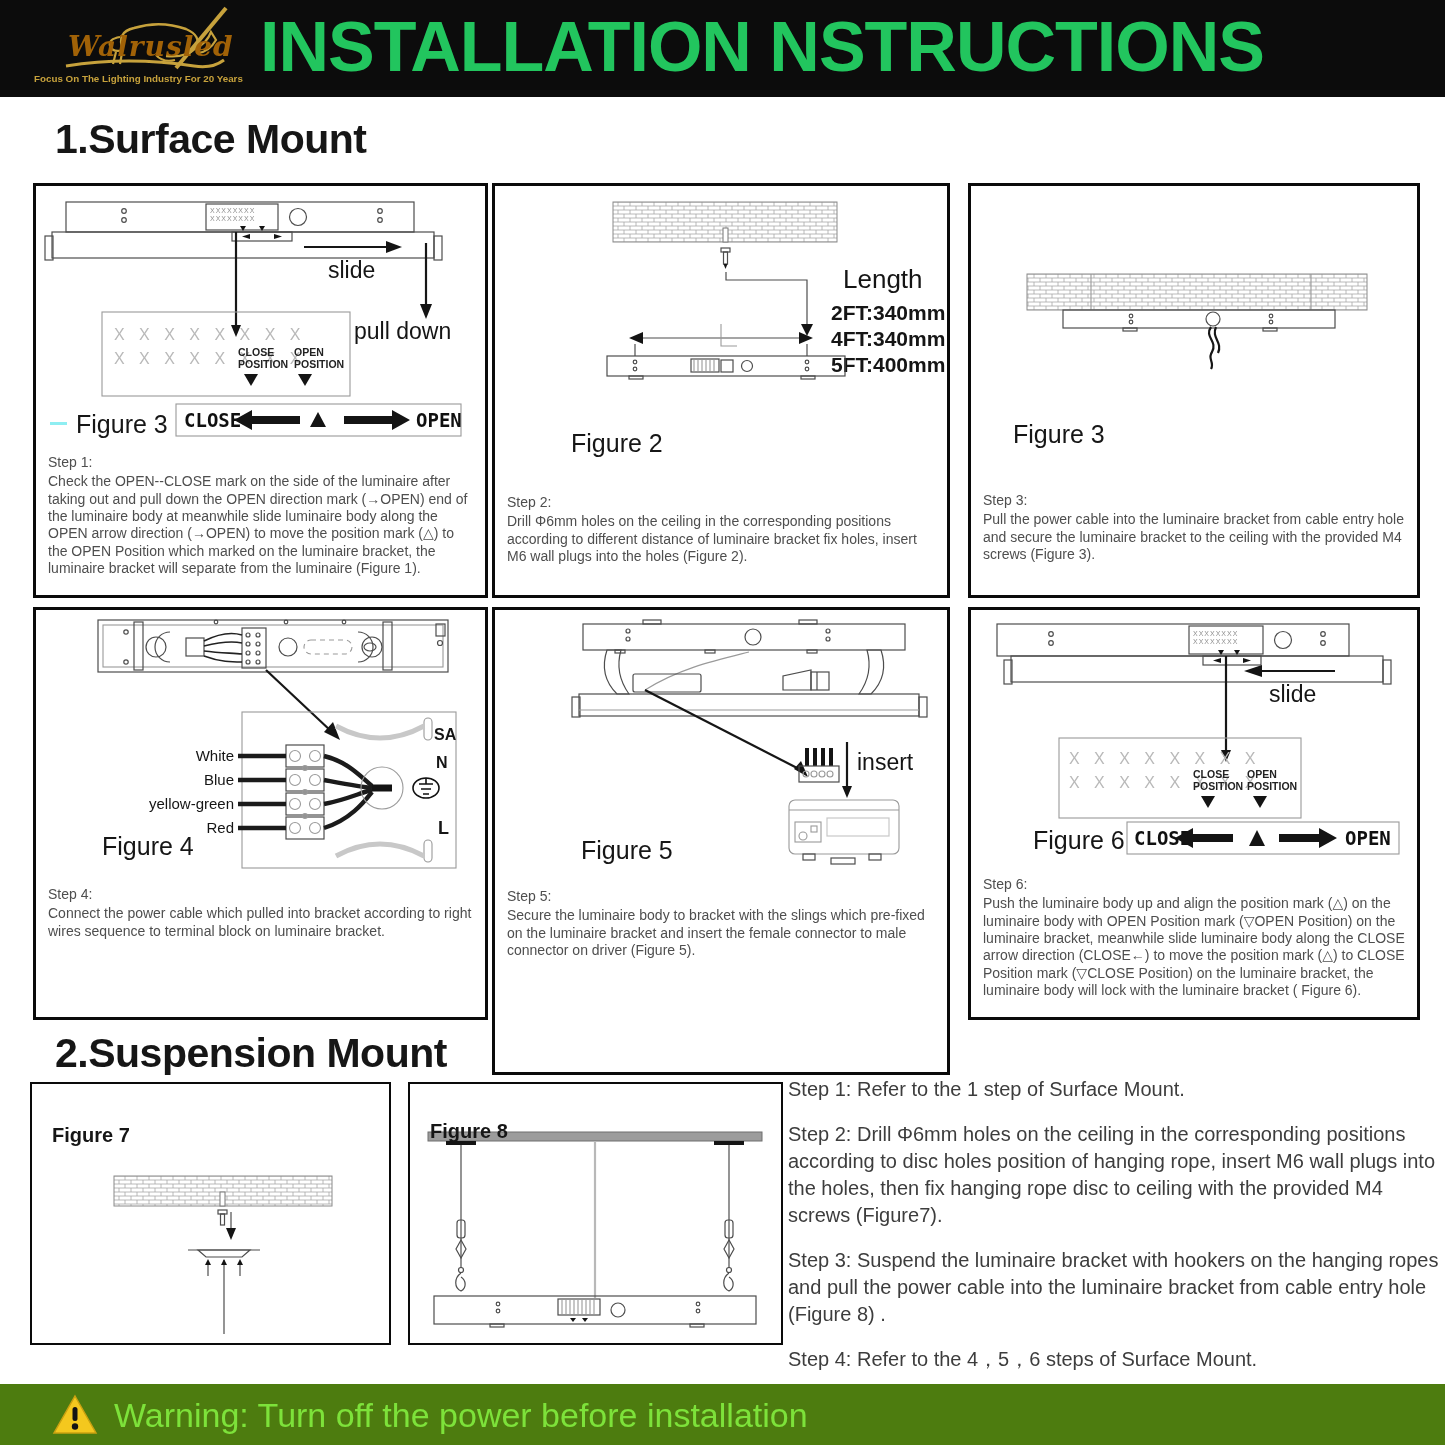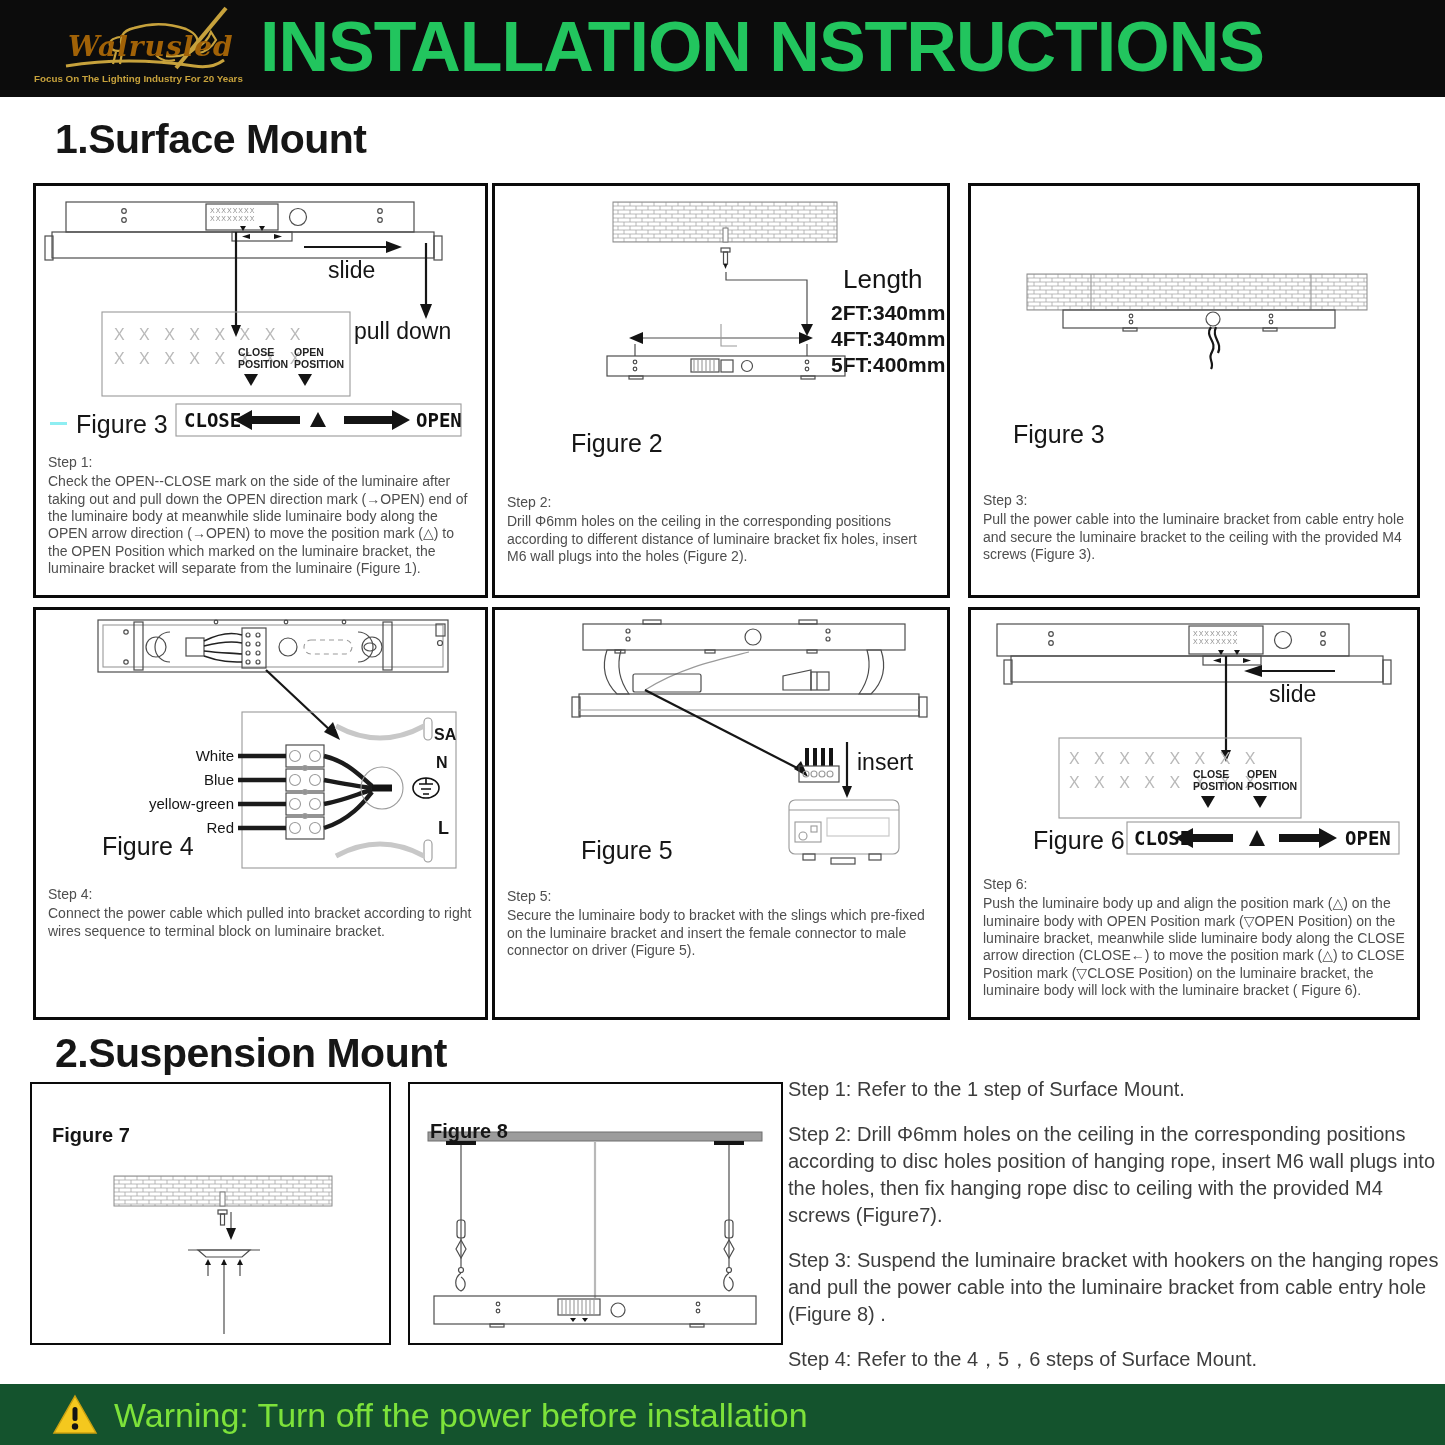--- a/index.html
+++ b/index.html
@@ -18,37 +18,37 @@
   .h1{position:absolute;font-size:41px;font-weight:bold;color:#161616;letter-spacing:-0.5px;}
   .h1.s1{left:55px;top:116px;}
   .h1.s2{left:55px;top:1030px;}
   
   .panel{position:absolute;background:#fff;border:3px solid #0a0a0a;box-sizing:border-box;}
   .panel.thin{border-width:2px;}
   .p1{left:33px;top:183px;width:455px;height:415px;}
   .p2{left:492px;top:183px;width:458px;height:415px;}
   .p3{left:968px;top:183px;width:452px;height:415px;}
   .p4{left:33px;top:607px;width:455px;height:413px;}
-  .p5{left:492px;top:607px;width:458px;height:413px;}
+  .p5{left:492px;top:607px;width:458px;height:468px;}
   .p6{left:968px;top:607px;width:452px;height:413px;}
   .p7{left:30px;top:1082px;width:361px;height:263px;}
   .p8{left:408px;top:1082px;width:375px;height:263px;}
   .panel svg.diagram{position:absolute;left:0;top:0;}
   .fig-caption{position:absolute;font-size:25px;color:#161616;}
   .fig-caption.small{font-size:20px;font-weight:bold;}
   .step{position:absolute;left:0;width:100%;box-sizing:border-box;padding:0 12px;
         font-size:14px;line-height:1.24;color:#4e4e4e;}
   .step .t{margin-bottom:2px;}
   .cyan-dash{position:absolute;left:14px;top:236px;width:17px;height:3px;background:#8eeef2;}
   
   .susp-steps{position:absolute;left:788px;top:1076px;width:660px;color:#3d3d3d;
               font-size:20px;line-height:1.35;}
   .susp-steps p{margin:0 0 18px 0;}
   
-  .warnbar{position:absolute;left:0;top:1384px;width:1445px;height:61px;background:#14532d;}
+  .warnbar{position:absolute;left:0;top:1384px;width:1445px;height:61px;background:#4d7c0f;}
   .warnbar svg{position:absolute;left:52px;top:10px;}
   .warn-text{position:absolute;left:114px;top:50%;transform:translateY(-50%);
              font-size:34px;color:#7de23a;}
   
   svg text{font-family:"Liberation Sans",sans-serif;}
   .ln{stroke:#4d4d4d;fill:none;stroke-width:1.2;}
   .lnb{stroke:#161616;fill:none;stroke-width:2.2;}
   .gray{stroke:#9a9a9a;fill:none;stroke-width:1.1;}
   .lgray{stroke:#c8c8c8;fill:none;}
   .blk{fill:#141414;stroke:none;}

